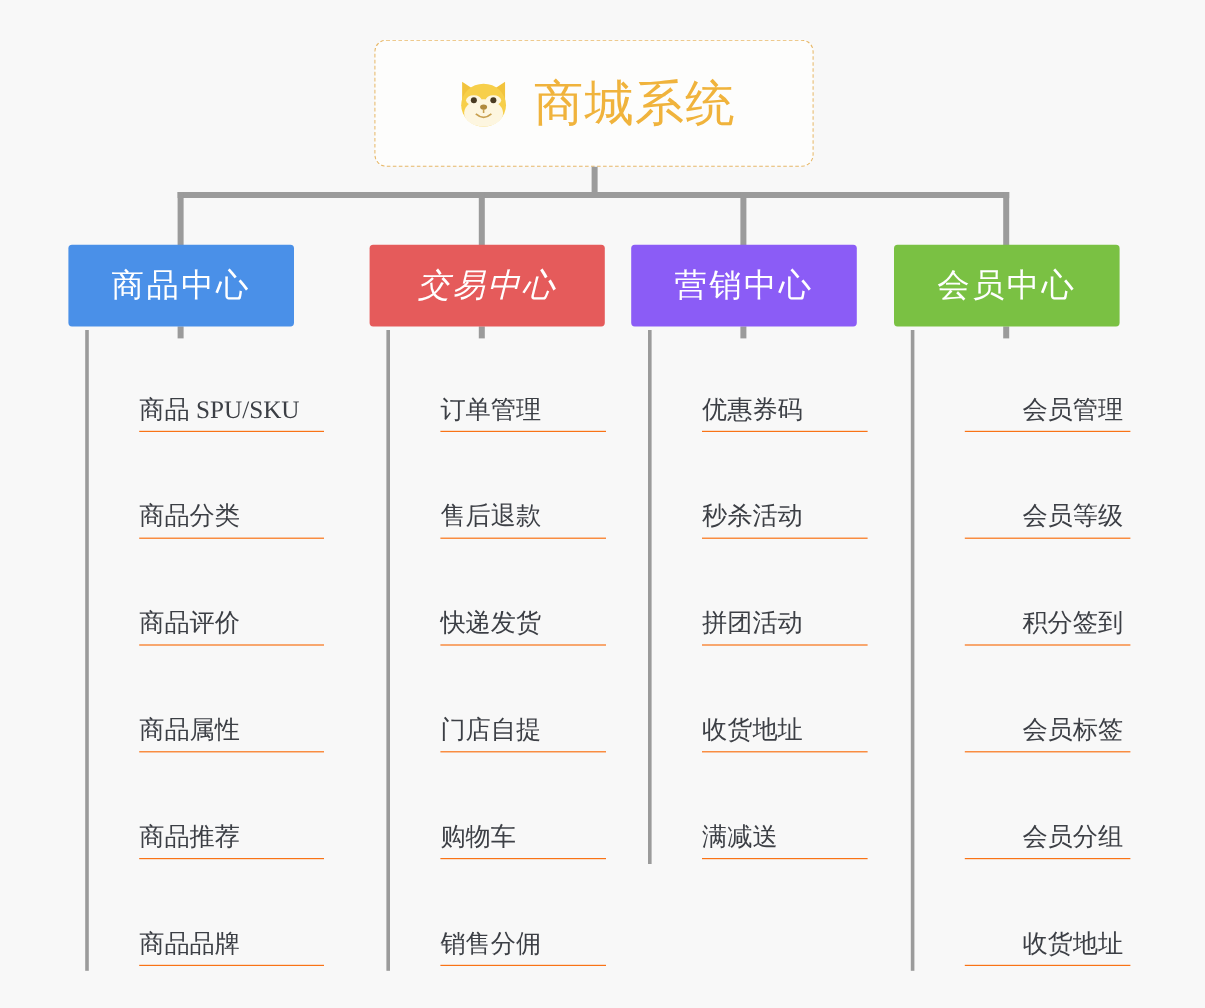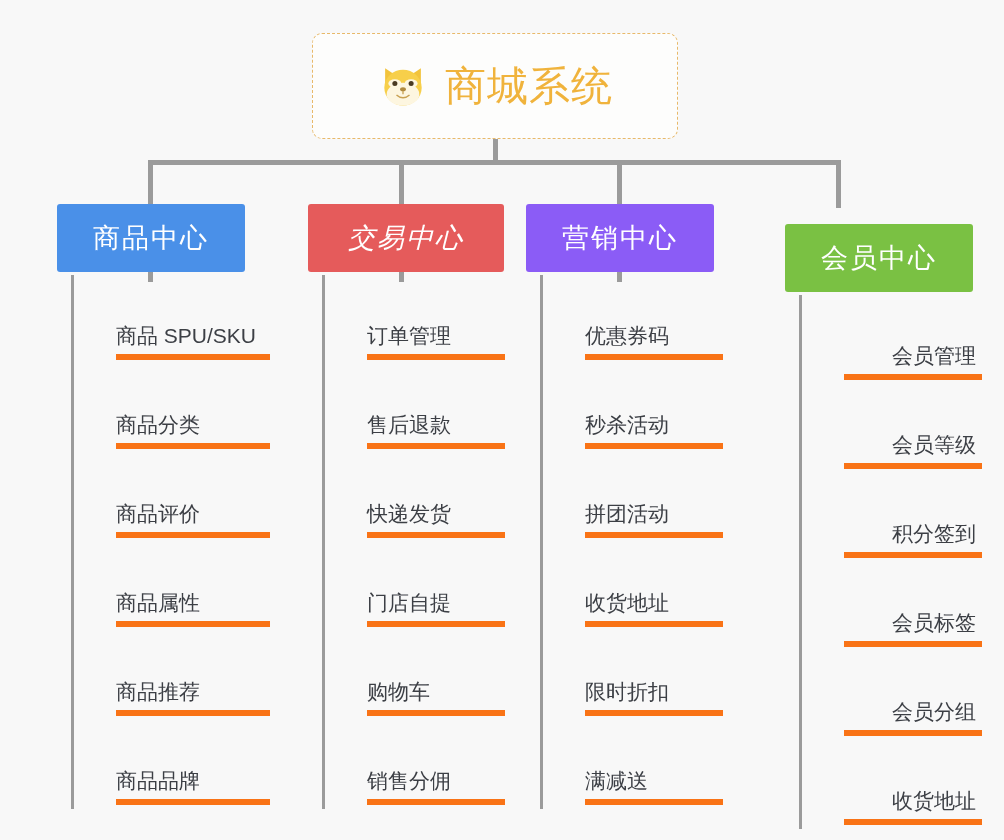--- a/index.html
+++ b/index.html
@@ -90,21 +90,21 @@
 
   
   .column {
     position: absolute;
     top: 204px;
     width: 220px;
   }
   .col-0 { left: 57px;  }
   .col-1 { left: 308px; }
   .col-2 { left: 526px; }
-  .col-3 { left: 785px; margin-top: 20px; }
+  .col-3 { left: 745px; }
 
   .col-header {
     width: 188px;
     height: 68px;
     border-radius: 3px;
     display: flex;
     align-items: center;
     justify-content: center;
     color: #ffffff;
     font-size: 27px;
@@ -132,24 +132,25 @@
     display: flex;
     align-items: flex-end;
     padding-bottom: 4px;
     padding-left: 26px;
   }
   .col-item-label {
     font-size: 21px;
     color: #3c3f45;
     line-height: 1.15;
     white-space: nowrap;
-    border-bottom: 6px solid #f97316;
+    border-bottom: 1px solid #f97316;
     padding: 0 6px 6px 0;
     display: inline-block;
     min-width: 132px;
+    font-family: Liberation Serif, serif;
   }
   .col-0 .col-item-label { min-width: 148px; }
   .col-1 .col-item-label { min-width: 132px; }
   .col-2 .col-item-label { min-width: 132px; }
   .col-3 .col-item-label { min-width: 132px; text-align: right; }
 </style>
 </head>
 <body style="background: rgb(248, 248, 248);">
 
 <div id="mindmap">
@@ -248,23 +249,20 @@
       <div class="col-item">
           <span class="col-item-label">秒杀活动</span>
         </div>
       <div class="col-item">
           <span class="col-item-label">拼团活动</span>
         </div>
       <div class="col-item">
           <span class="col-item-label">收货地址</span>
         </div>
       <div class="col-item">
-          <span class="col-item-label">限时折扣</span>
-        </div>
-      <div class="col-item">
           <span class="col-item-label">满减送</span>
         </div>
     </div>
   </div>
 
   <div class="column col-3">
     <div class="col-header" style="background: rgb(122, 193, 67);">会员中心</div>
     <div class="col-items">
       <div class="col-item">
           <span class="col-item-label">会员管理</span>

